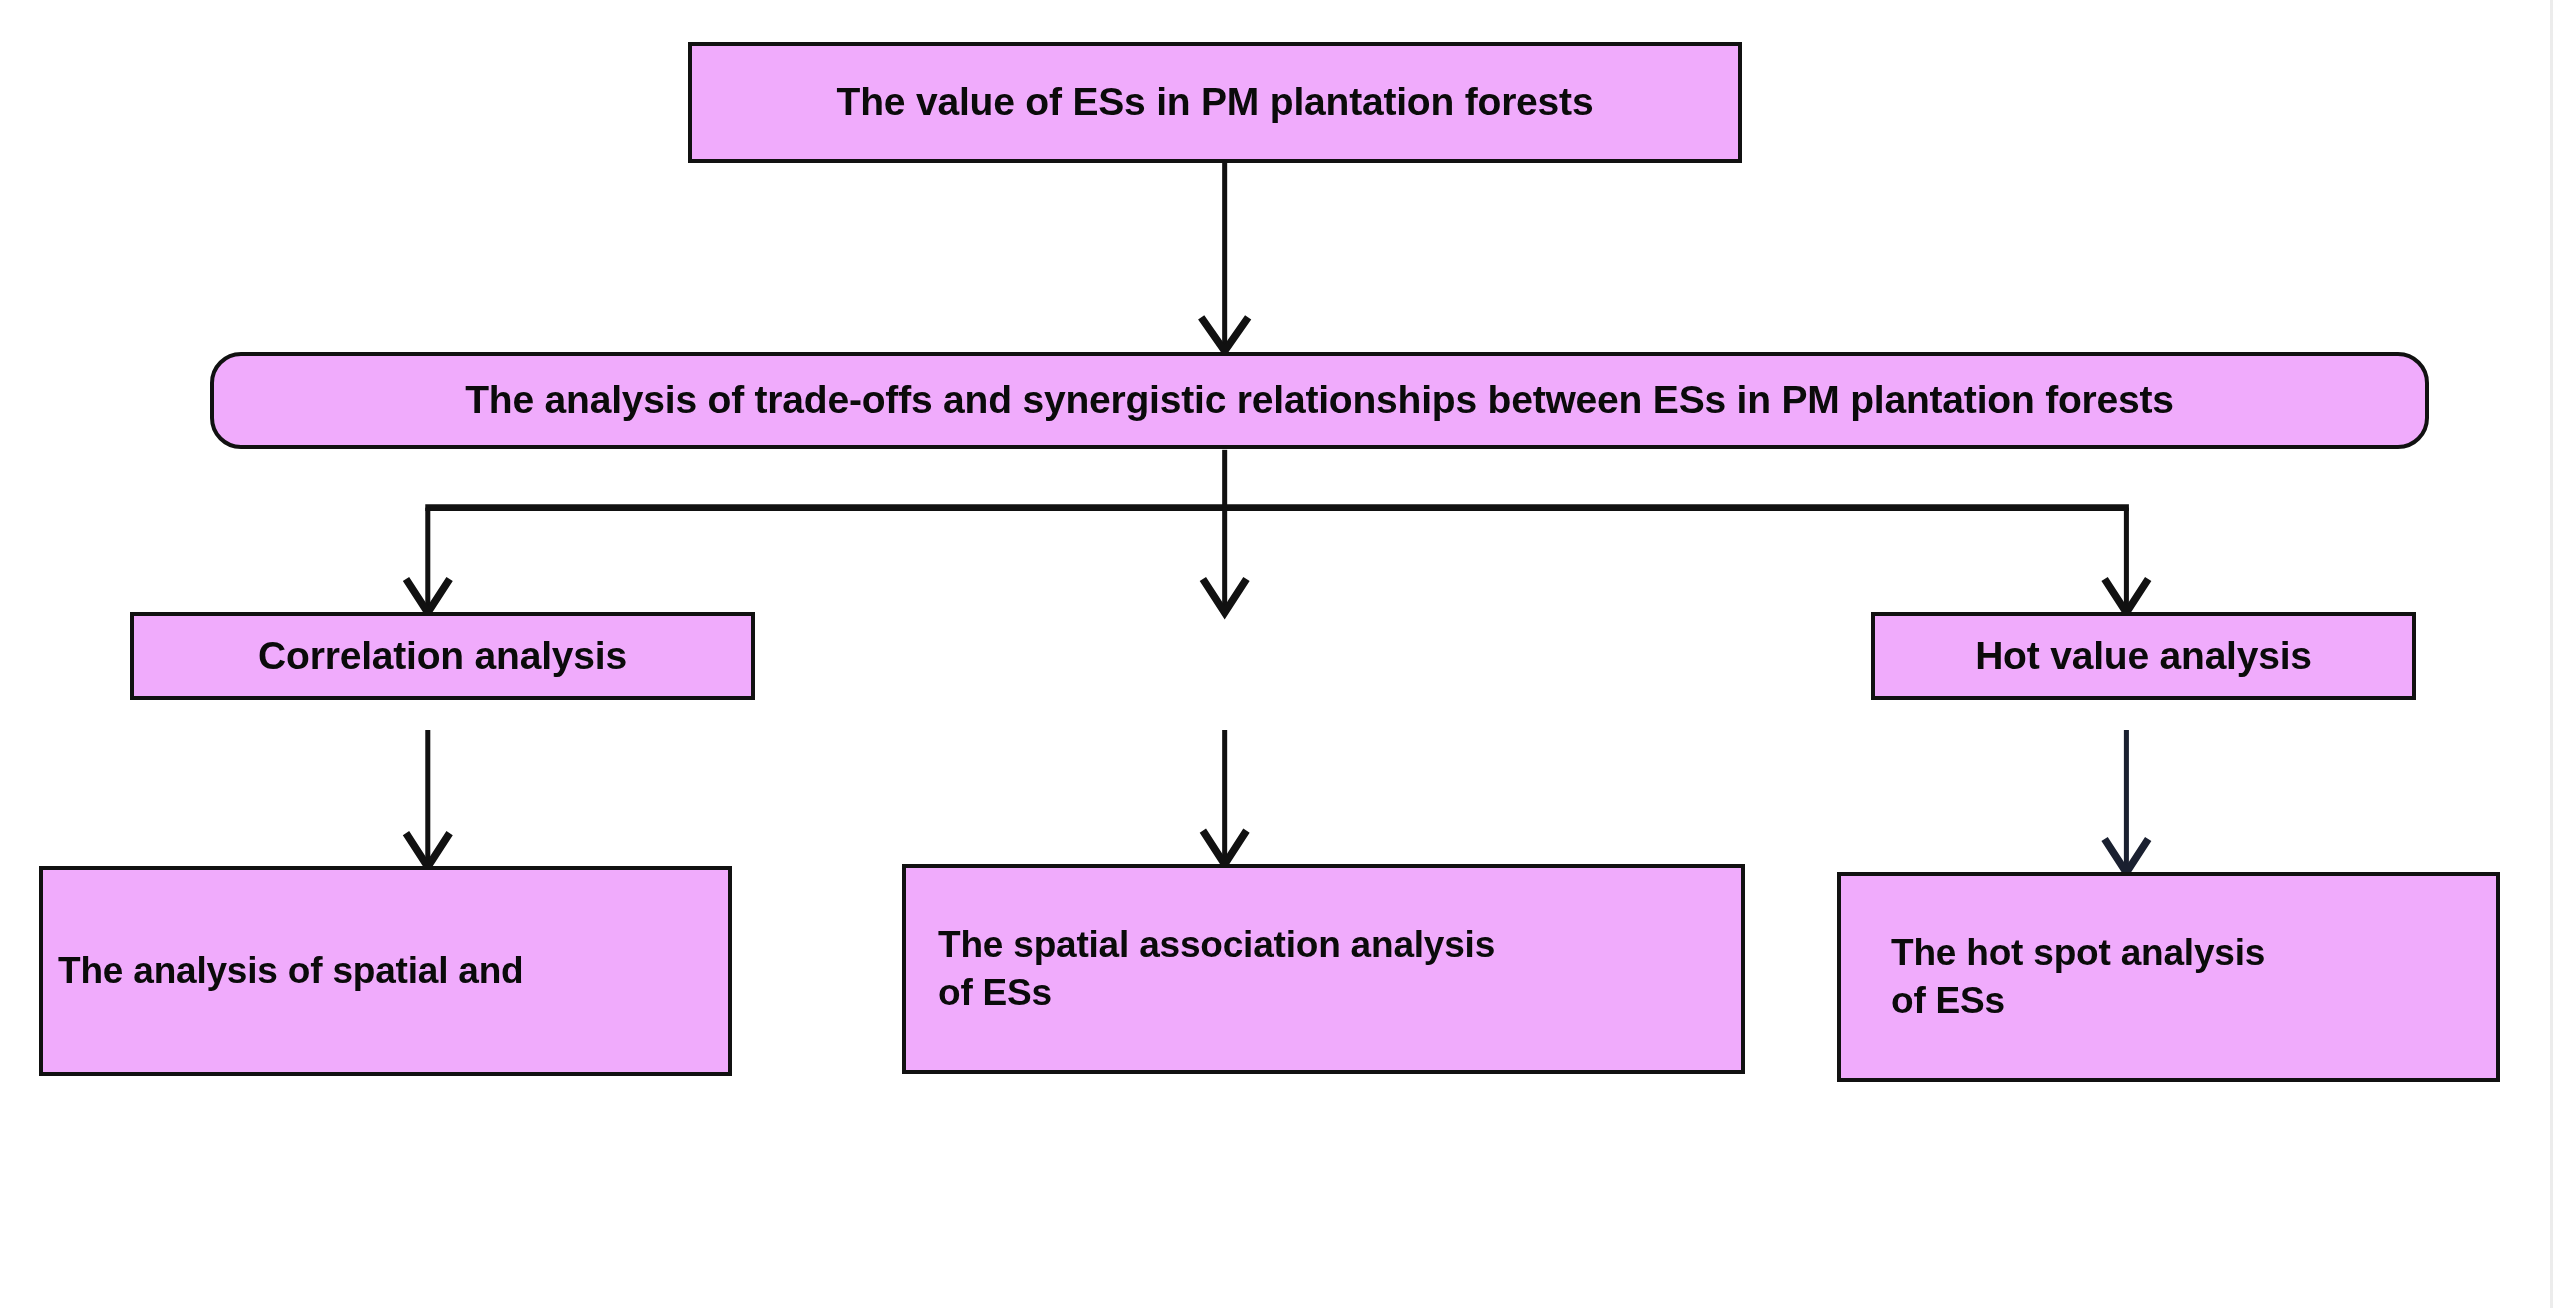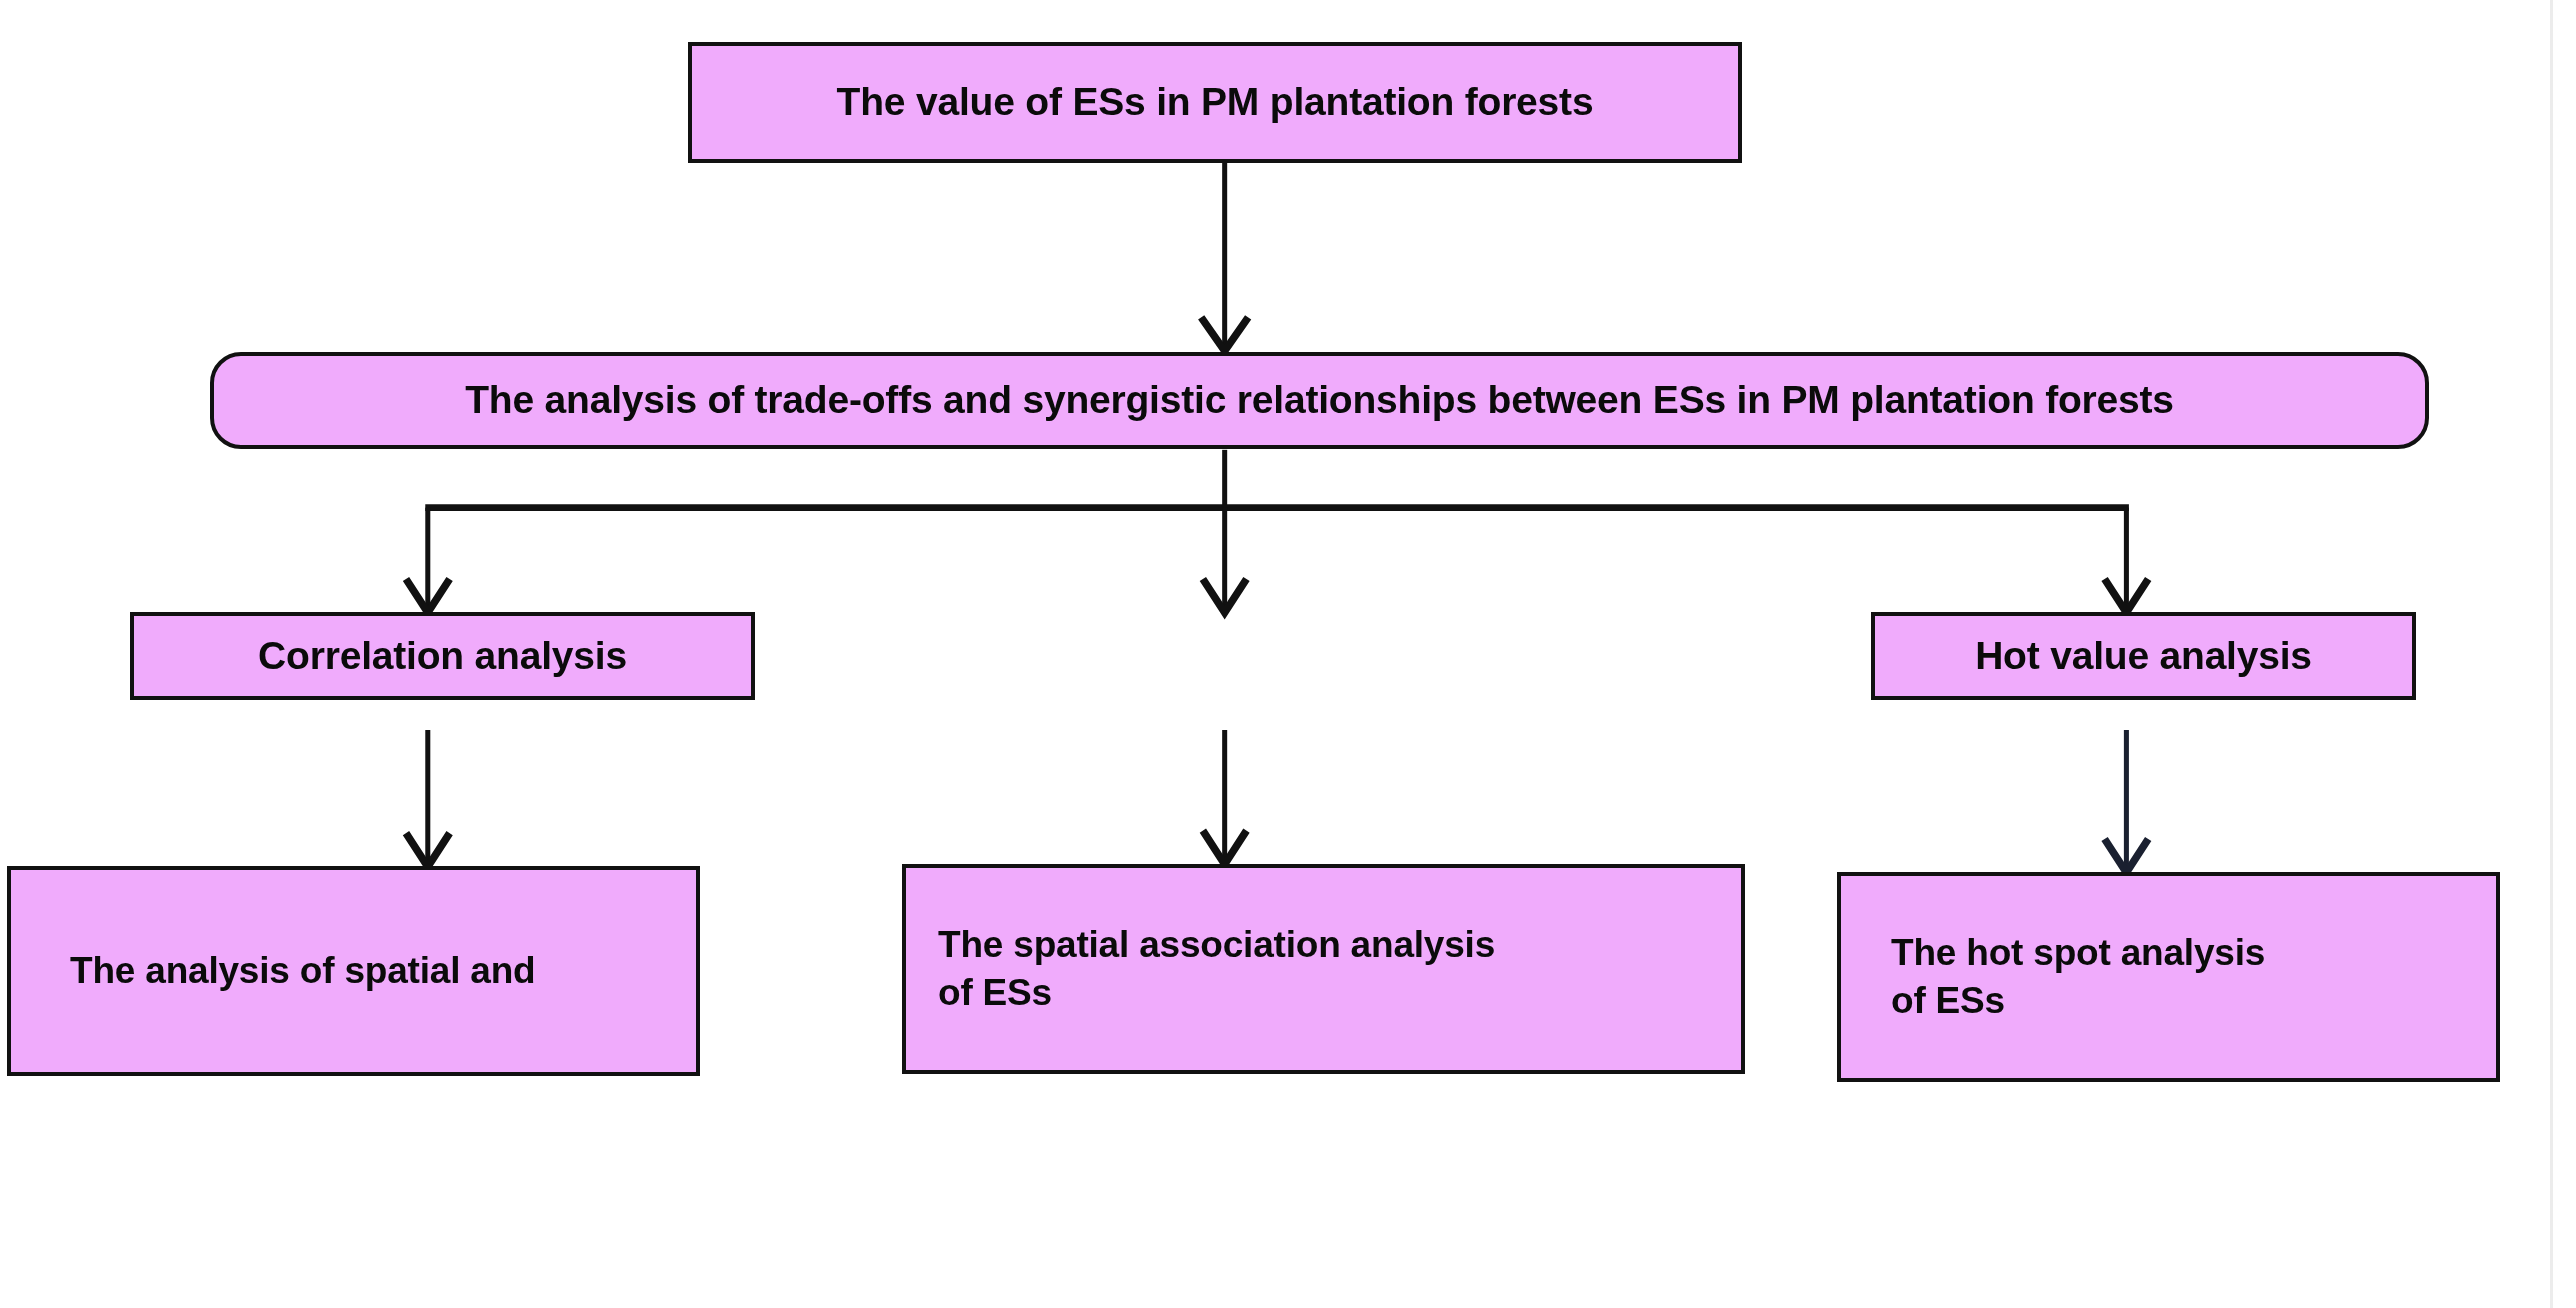--- a/index.html
+++ b/index.html
@@ -58,21 +58,21 @@
 
   
   .node.l3 { top: 612px; height: 88px; }
   #node-correlation       { left: 130px;  width: 625px; }
   #node-space-autocorr    { left: 1023px; width: 612px; }
   #node-hotspot           { left: 1871px; width: 545px; }
   .node.l3 .label { font-size: 39px; font-weight: bold; }
 
   
   .node.l4 .label { font-size: 37px; }
-  #node-spatial-temporal { left: 7px;   top: 866px; width: 693px;  height: 210px; padding-left: 44px; }
+  #node-spatial-temporal { left: 39px;   top: 866px; width: 693px;  height: 210px; }
   #node-spatial-assoc    { left: 902px; top: 864px; width: 843px; height: 210px; }
   #node-hotspot-es       { left: 1837px; top: 872px; width: 663px;  height: 210px; }
   #node-spatial-temporal .label { padding-left: 15px; }
   #node-spatial-assoc .label { padding-left: 32px; }
   #node-hotspot-es .label { padding-left: 50px; }
   .l4 .line2 { display: block; }
   #node-spatial-temporal .line2 { padding-left: 8.4px; }
 
   
   svg#connectors {

